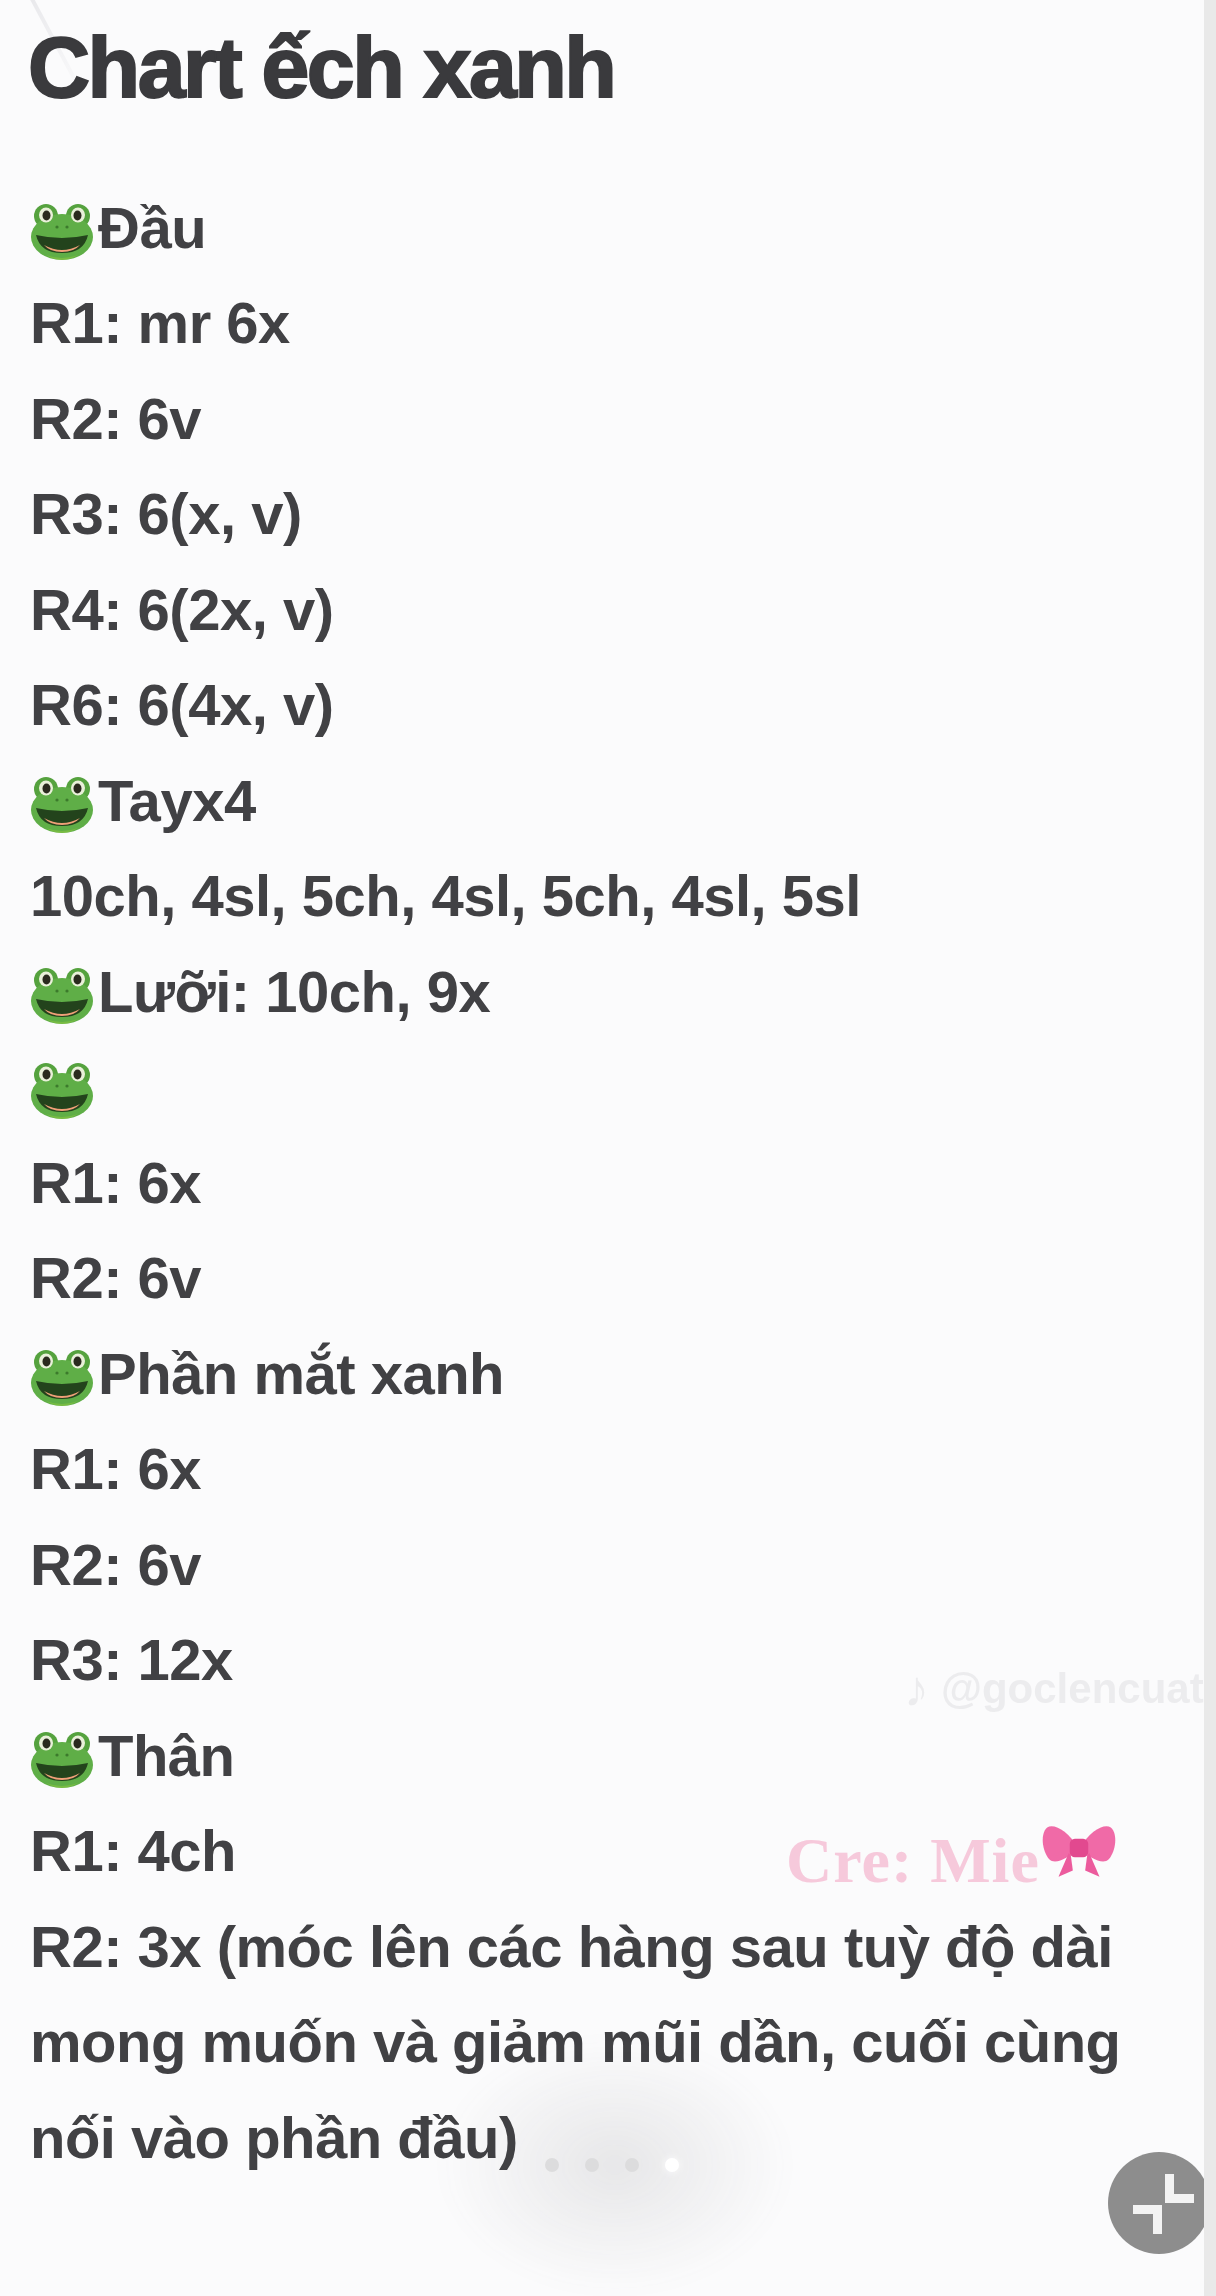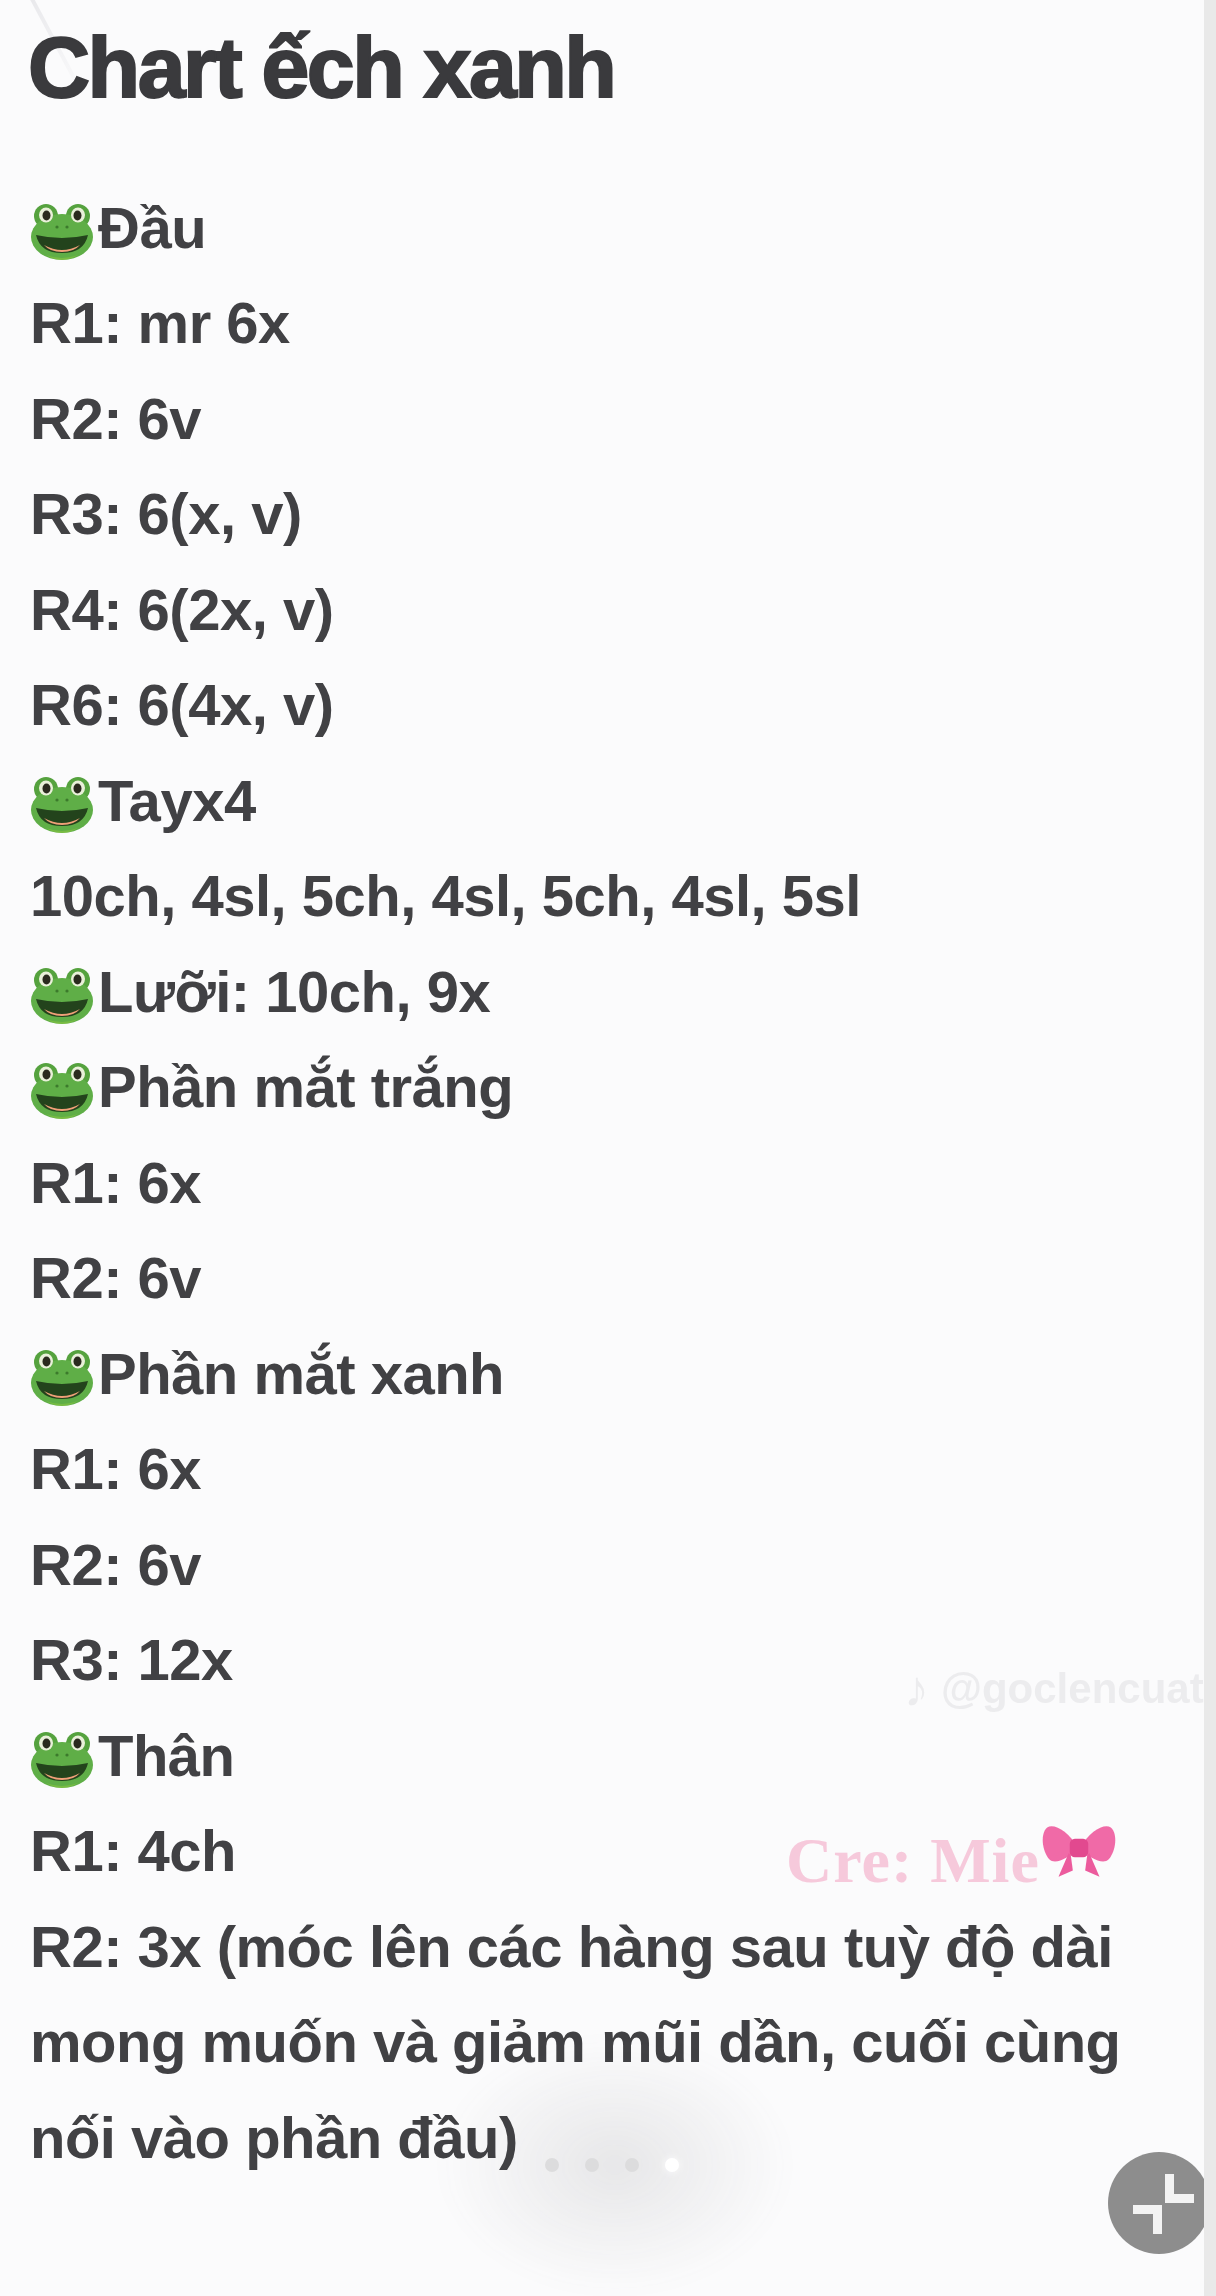--- a/index.html
+++ b/index.html
@@ -171,21 +171,20 @@
         <ellipse cx="48" cy="12" rx="7" ry="7.5" fill="#e9f0d9"></ellipse>
         <ellipse cx="16.5" cy="12.5" rx="4" ry="5" fill="#2a2a1e"></ellipse>
         <ellipse cx="47.5" cy="12.5" rx="4" ry="5" fill="#2a2a1e"></ellipse>
         <circle cx="27" cy="24" r="1.6" fill="#3c7a2c"></circle>
         <circle cx="37" cy="24" r="1.6" fill="#3c7a2c"></circle>
         <path d="M6 32 Q32 38 58 32 Q54 50 32 50 Q10 50 6 32 Z" fill="#23431c"></path>
         <path d="M14 42 Q32 52 50 42 Q44 49 32 49 Q20 49 14 42 Z" fill="#ef9f78"></path>
         <path d="M16 52 Q32 58 48 52 Q40 57 32 57 Q24 57 16 52 Z" fill="#8cc63f" opacity="0.55"></path>
       </svg>
     </span>
-    <span class="line-text">Phần mắt trắng</span>
   </div>
 
   <div class="line">
 
     <span class="line-text">R1: 6x</span>
   </div>
 
   <div class="line">
 
     <span class="line-text">R2: 6v</span>

